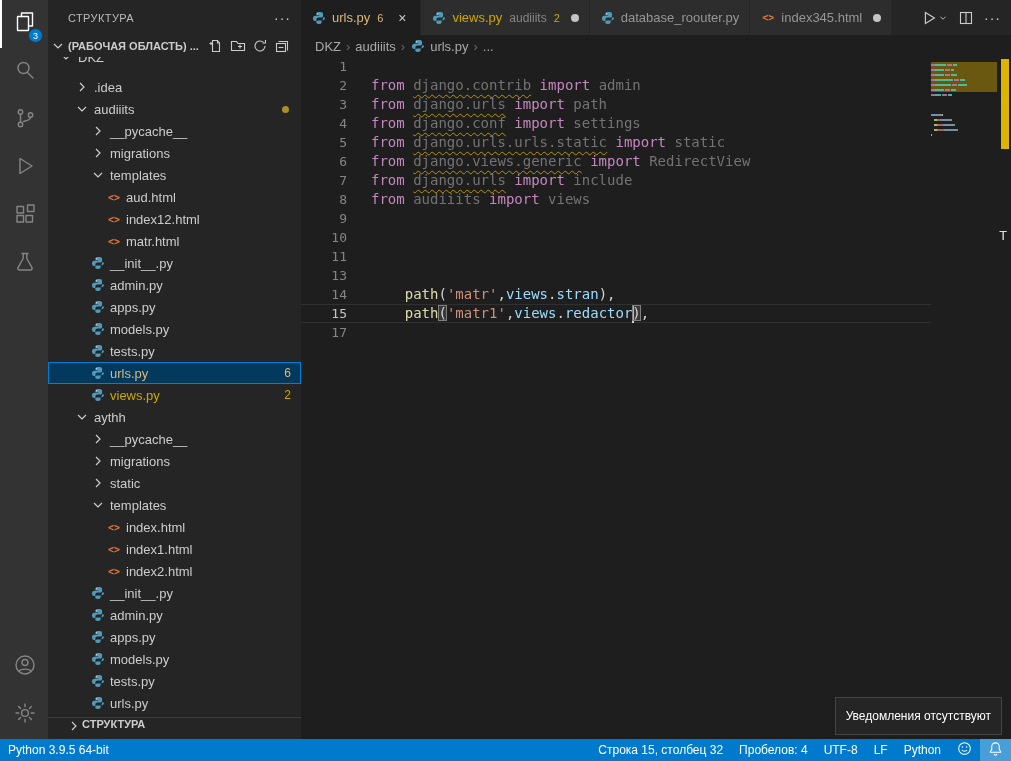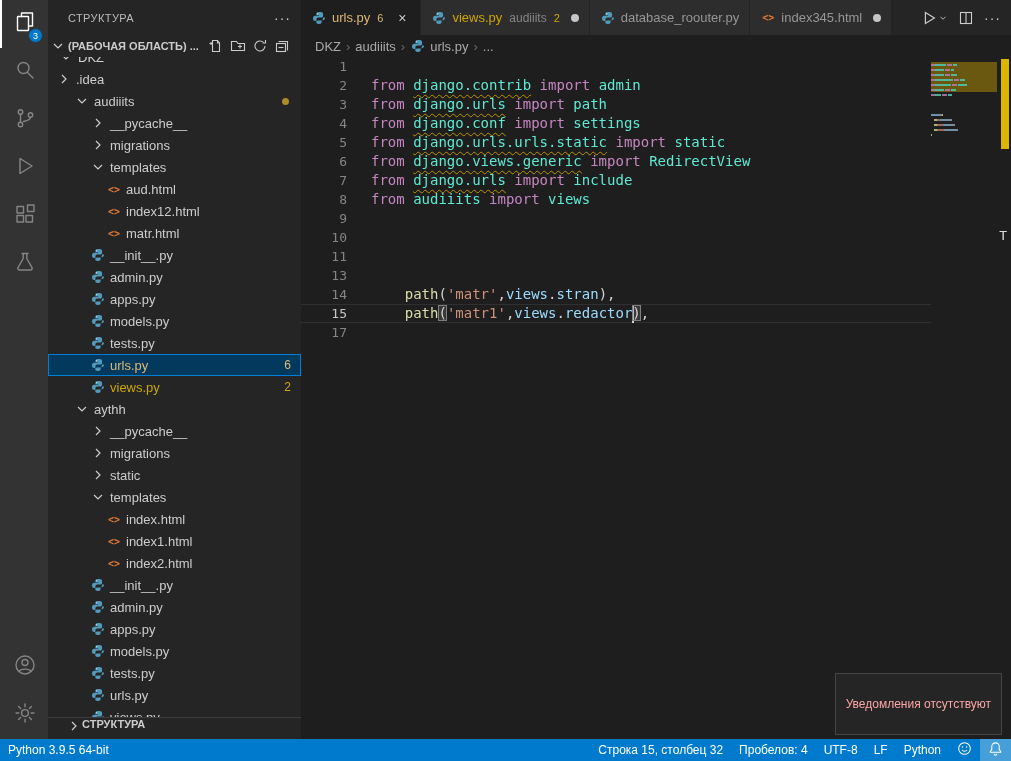--- a/index.html
+++ b/index.html
@@ -60,21 +60,21 @@
   #breadcrumbs .sep { color:#6a6a6a; }
   #breadcrumbs .bc { display:flex; align-items:center; gap:4px; cursor:pointer; }
 
   #code { position:absolute; top:57px; left:0; right:80px; bottom:0;
     font-family:"DejaVu Sans Mono","Liberation Mono",monospace; font-size:14px; }
   .cline { height:19px; line-height:19px; display:flex; white-space:pre; }
   .cline.current { box-shadow: inset 0 1px 0 #303030, inset 0 -1px 0 #303030; }
   .gutter { width:64px; padding-right:18px; text-align:right; color:#858585; flex:none; font-size:13px; }
   .cline.current .gutter { color:#c6c6c6; }
   .ltext { padding-left:6px; }
-  .c-kw{color:#c586c0} .c-mod{color:#5eead4} .c-fn{color:#dcdcaa} .c-var{color:#9cdcfe}
+  .c-kw{color:#c586c0} .c-mod{color:#737373} .c-fn{color:#dcdcaa} .c-var{color:#9cdcfe}
   .c-str{color:#ce9178} .c-pl{color:#d4d4d4} .c-brk{color:#ffd700}
   .w { text-decoration-line:underline; text-decoration-style:wavy; text-decoration-color:#b89500;
        text-decoration-thickness:1px; text-underline-offset:3.5px; }
   .bm { background:rgba(120,120,120,.3); box-shadow:inset 0 0 0 1px #7f7f7f; }
   .cursor { display:inline-block; width:0; height:17px; border-left:2px solid #d4d4d4;
     vertical-align:middle; margin-right:-2px; }
 
   #minimap { position:absolute; top:57px; right:14px; width:66px; }
   .mmrow { height:5px; display:flex; align-items:center; }
   .mmrow span { height:2px; display:inline-block; opacity:.85; }
@@ -85,21 +85,21 @@
     font:13px "DejaVu Sans Mono",monospace; }
 
   
   #status-bar { position:absolute; bottom:0; left:0; right:0; height:22px; background:#007acc;
     display:flex; color:#ffffff; font-size:12px; z-index:5; }
   .st-item { display:flex; align-items:center; gap:4px; padding:0 8px; height:22px; cursor:pointer; }
   .st-item.hl { background:rgba(255,255,255,.28); }
   #sb-right { margin-left:auto; display:flex; }
 
   #toast { position:absolute; right:9px; bottom:26px; background:#252526; border:1px solid #454545;
-    color:#fca5a5; padding:23px 10px; font-size:12px; z-index:9;text-align:right; }
+    color:#ffffff; padding:11px 10px; font-size:12px; z-index:9;text-align:right; }
 </style>
 </head>
 <body>
 
 <div id="window">
 
   <div id="activity-bar">
     <div id="activity-top">
         <div class="ab-item active">
           <span><svg width="24" height="24" viewBox="0 0 24 24" fill="none" stroke="currentColor" stroke-width="1.4" stroke-linecap="round" stroke-linejoin="round">
@@ -203,21 +203,21 @@
     </div>
     <div id="tree">
         <div class="trow" style="padding-left: 10px;">
           <span class="twisty">
             <svg width="16" height="16" viewBox="0 0 16 16">
               <path d="M4 6l4 4 4-4" fill="none" stroke="currentColor" stroke-width="1.2"></path>
             </svg>
           </span>
           <span class="tlabel">DKZ</span>
         </div>
-        <div class="trow" style="padding-left: 8px;">
+        <div class="trow" style="padding-left: 26px; margin-top: 8px;">
           <span class="twisty">
             <svg width="16" height="16" viewBox="0 0 16 16">
               <path d="M6 4l4 4-4 4" fill="none" stroke="currentColor" stroke-width="1.2"></path>
             </svg>
           </span>
           <span class="tlabel">.idea</span>
         </div>
         <div class="trow" style="padding-left: 26px;">
           <span class="twisty">
             <svg width="16" height="16" viewBox="0 0 16 16">

